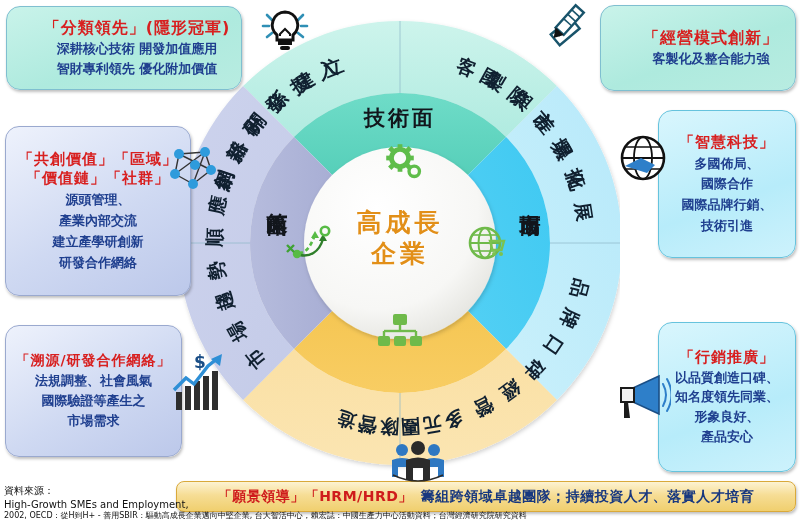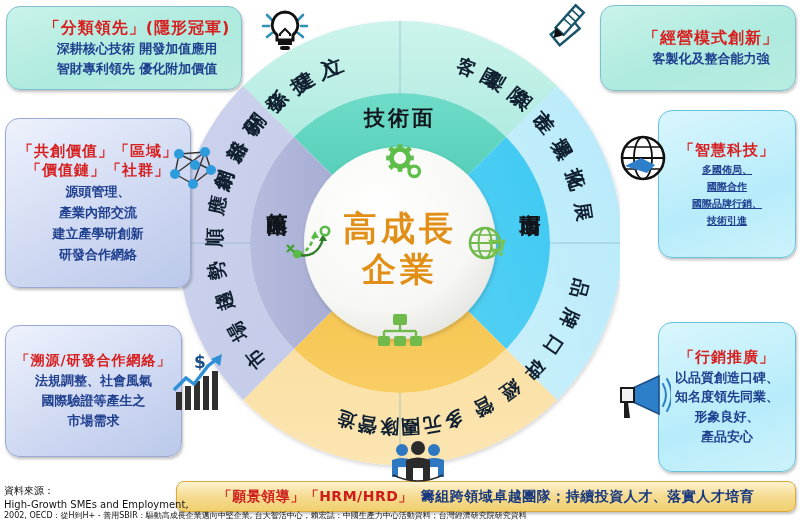--- a/index.html
+++ b/index.html
@@ -37,35 +37,35 @@
   }
   .teal{background:linear-gradient(160deg,#c9f3ea 0%,#aeeade 55%,#b8ece1 100%);padding-left:32px;}
   .blueA{background:linear-gradient(150deg,#eef2fc 0%,#cfd9f2 55%,#bcc8ea 100%);border-color:#9aa9cf;}
   .cyanA{background:linear-gradient(160deg,#d9f6fd 0%,#b7ecfa 60%,#cdf2fc 100%);border-color:#66c3dd;}
 
   
   #box-tl{left:6px;top:6px;width:236px;height:84px;}
   #box-tl .hd{font-size:16px;}
   #box-tl .ln{font-size:13px;margin-top:3px;}
 
-  #box-ml{left:5px;top:118px;width:186px;height:170px;}
+  #box-ml{left:5px;top:126px;width:186px;height:170px;}
   #box-ml .hd{font-size:15px;}
   #box-ml .ln{font-size:13px;margin-top:4px;}
 
   #box-bl{left:5px;top:325px;width:177px;height:132px;}
   #box-bl .hd{font-size:14px;}
   #box-bl .ln{font-size:13px;margin-top:3px;}
 
   #box-tr{left:600px;top:5px;width:196px;height:86px;}
   #box-tr .hd{font-size:16px;}
   #box-tr .ln{font-size:13px;margin-top:3px;}
 
   #box-mr{left:658px;top:110px;width:138px;height:148px;}
   #box-mr .hd{font-size:15px;}
-  #box-mr .ln{font-size:10px;margin-top:4px;text-decoration:underline;}
+  #box-mr .ln{font-size:13px;margin-top:4px;}
 
   #box-br{left:658px;top:322px;width:138px;height:150px;}
   #box-br .hd{font-size:15px;}
   #box-br .ln{font-size:13px;margin-top:3px;}
 
   
   #bottom-banner{
     position:absolute;left:176px;top:481px;width:618px;height:29px;
     border-radius:8px;
     background:linear-gradient(180deg,#fdf3d2 0%,#f6dd95 45%,#f0cf6e 100%);
@@ -98,21 +98,21 @@
     color:#12161c;
     letter-spacing:2px;
     z-index:25;
   }
   .htext{
     position:absolute;font-weight:bold;color:#12161c;
     letter-spacing:3px;z-index:25;white-space:nowrap;
   }
   .center-label{
     position:absolute;z-index:26;text-align:center;
-    color:#e28f18;font-weight:bold;font-size:34px;
+    color:#e28f18;font-weight:bold;font-size:25px;
     letter-spacing:4px;line-height:1.22;
     text-shadow:0 1px 0 #fff;
   }
 
   
   .arcchar{
     position:absolute;
     font-weight:bold;color:#102030;
     white-space:pre;
     transform-origin:50% 50%;

